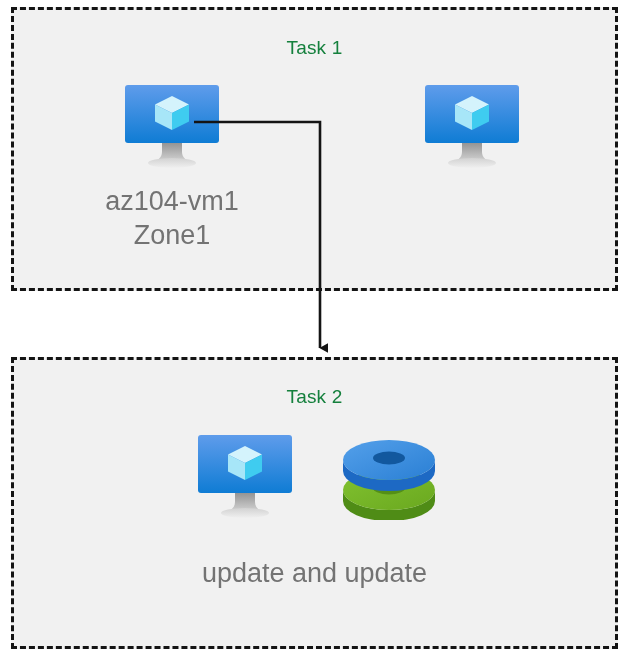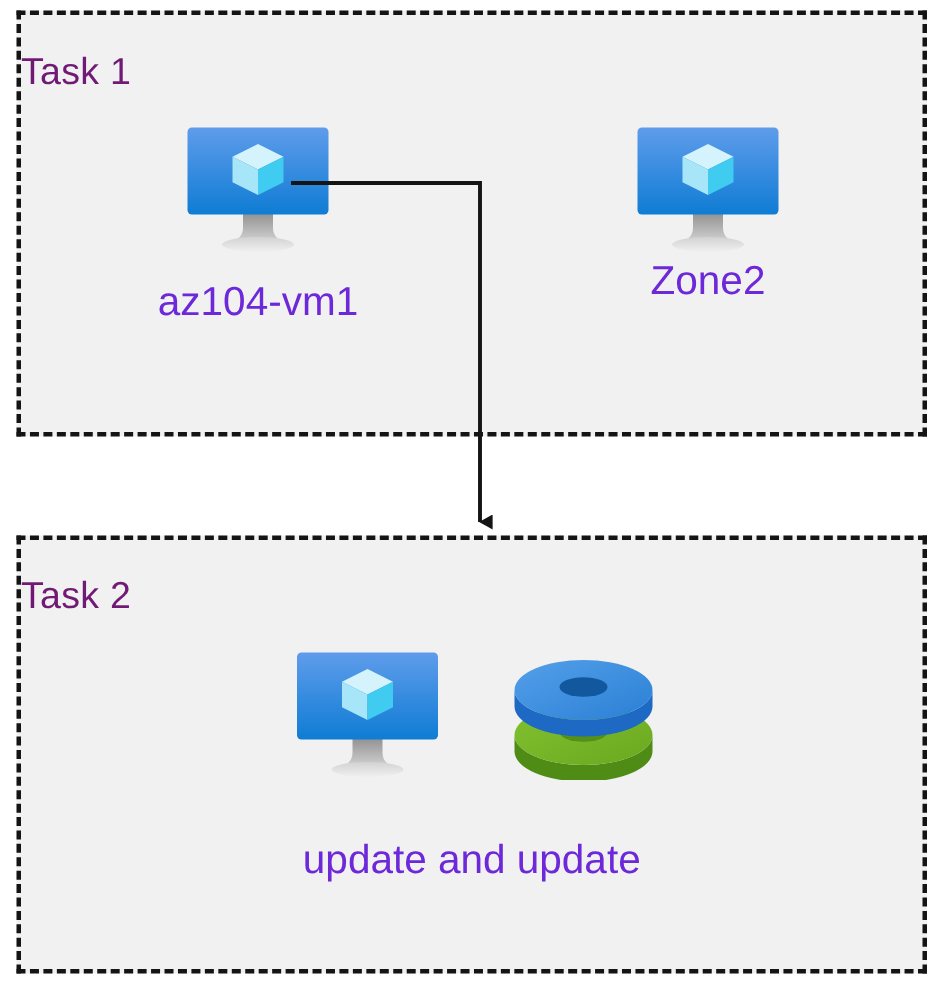--- a/index.html
+++ b/index.html
@@ -43,36 +43,37 @@
     top: 357px;
     width: 607px;
     height: 292px;
     padding-left: 24px;
   }
 
   .task-title {
     position: absolute;
     width: 100%;
     left: 0;
-    color: #701a75;
-    font-size: 25px;
+    text-align: center;
+    color: #15803d;
+    font-size: 19px;
     line-height: 30px;
     letter-spacing: 0.2px;
     white-space: nowrap;
   }
   #task1-title { top: 23px; }
   #task2-title { top: 22px; }
 
   
   .node {
     position: absolute;
   }
   .node-caption {
     text-align: center;
-    color: #6d28d9;
+    color: #737373;
     font-size: 27px;
     line-height: 34px;
     white-space: nowrap;
   }
 
   
   .vm-icon { display: block; }
   .disk-icon { display: block; }
 
   
@@ -121,20 +122,21 @@
 
           <g transform="translate(52,31)">
             <path d="M0 -17 L17 -8.5 L0 0 L-17 -8.5 Z" fill="#d4f3fc"></path>
             <path d="M-17 -8.5 L0 0 L0 17 L-17 8.5 Z" fill="#a7e6f8"></path>
             <path d="M17 -8.5 L0 0 L0 17 L17 8.5 Z" fill="#3fccf0"></path>
           </g>
         </svg>
       </div>
 
       <div class="node-caption" style="margin-top:14px;">az104-vm1</div>
+      <div class="node-caption">Zone1</div>
     </div>
 
     <div class="node" style="left:368px; top:72px; width:180px;">
 
       <div style="display:flex; justify-content:center;">
         <svg class="vm-icon" width="104" height="88" viewBox="0 0 104 88" aria-hidden="true">
           <defs>
             <linearGradient id="scr2" x1="0" y1="0" x2="0" y2="1">
               <stop offset="0%" stop-color="#5f9ceb"></stop>
               <stop offset="100%" stop-color="#0f7cd4"></stop>
@@ -152,21 +154,20 @@
           <ellipse cx="52" cy="81" rx="24" ry="5" fill="url(#base2)"></ellipse>
           <rect x="5" y="3" width="94" height="58" rx="3" ry="3" fill="url(#scr2)"></rect>
           <g transform="translate(52,31)">
             <path d="M0 -17 L17 -8.5 L0 0 L-17 -8.5 Z" fill="#d4f3fc"></path>
             <path d="M-17 -8.5 L0 0 L0 17 L-17 8.5 Z" fill="#a7e6f8"></path>
             <path d="M17 -8.5 L0 0 L0 17 L17 8.5 Z" fill="#3fccf0"></path>
           </g>
         </svg>
       </div>
 
-      <div class="node-caption">Zone2</div>
     </div>
   </div>
 
   <div id="task2-box" class="task-box">
 
     <div id="task2-title" class="task-title">Task 2</div>
 
     <div style="position:absolute; left:0; top:72px; width:100%;
                 display:flex; justify-content:center; align-items:flex-start; gap:44px;">
 

